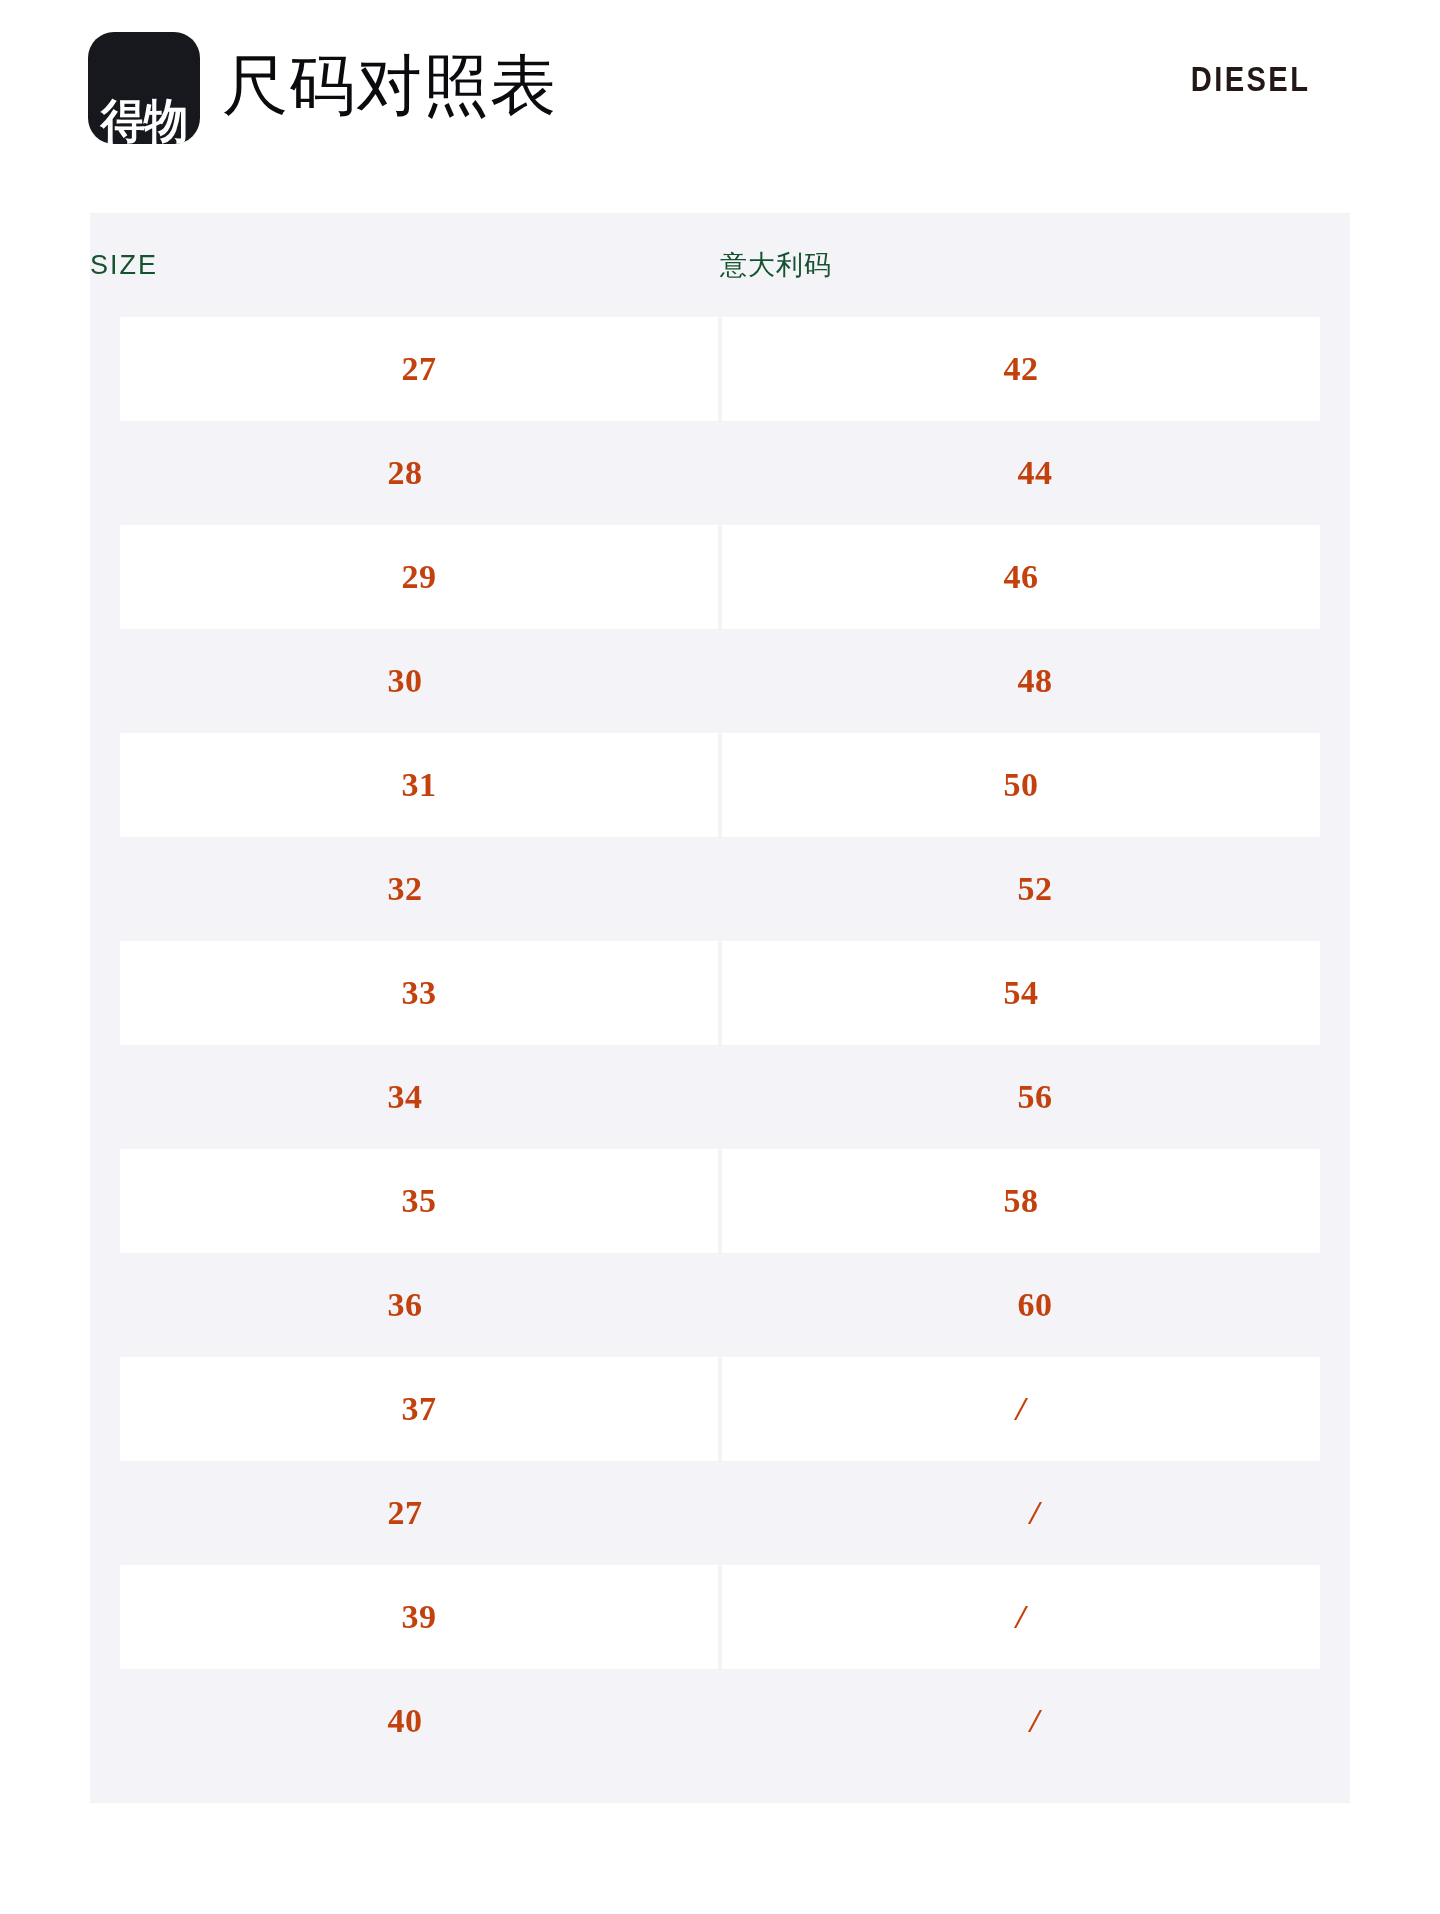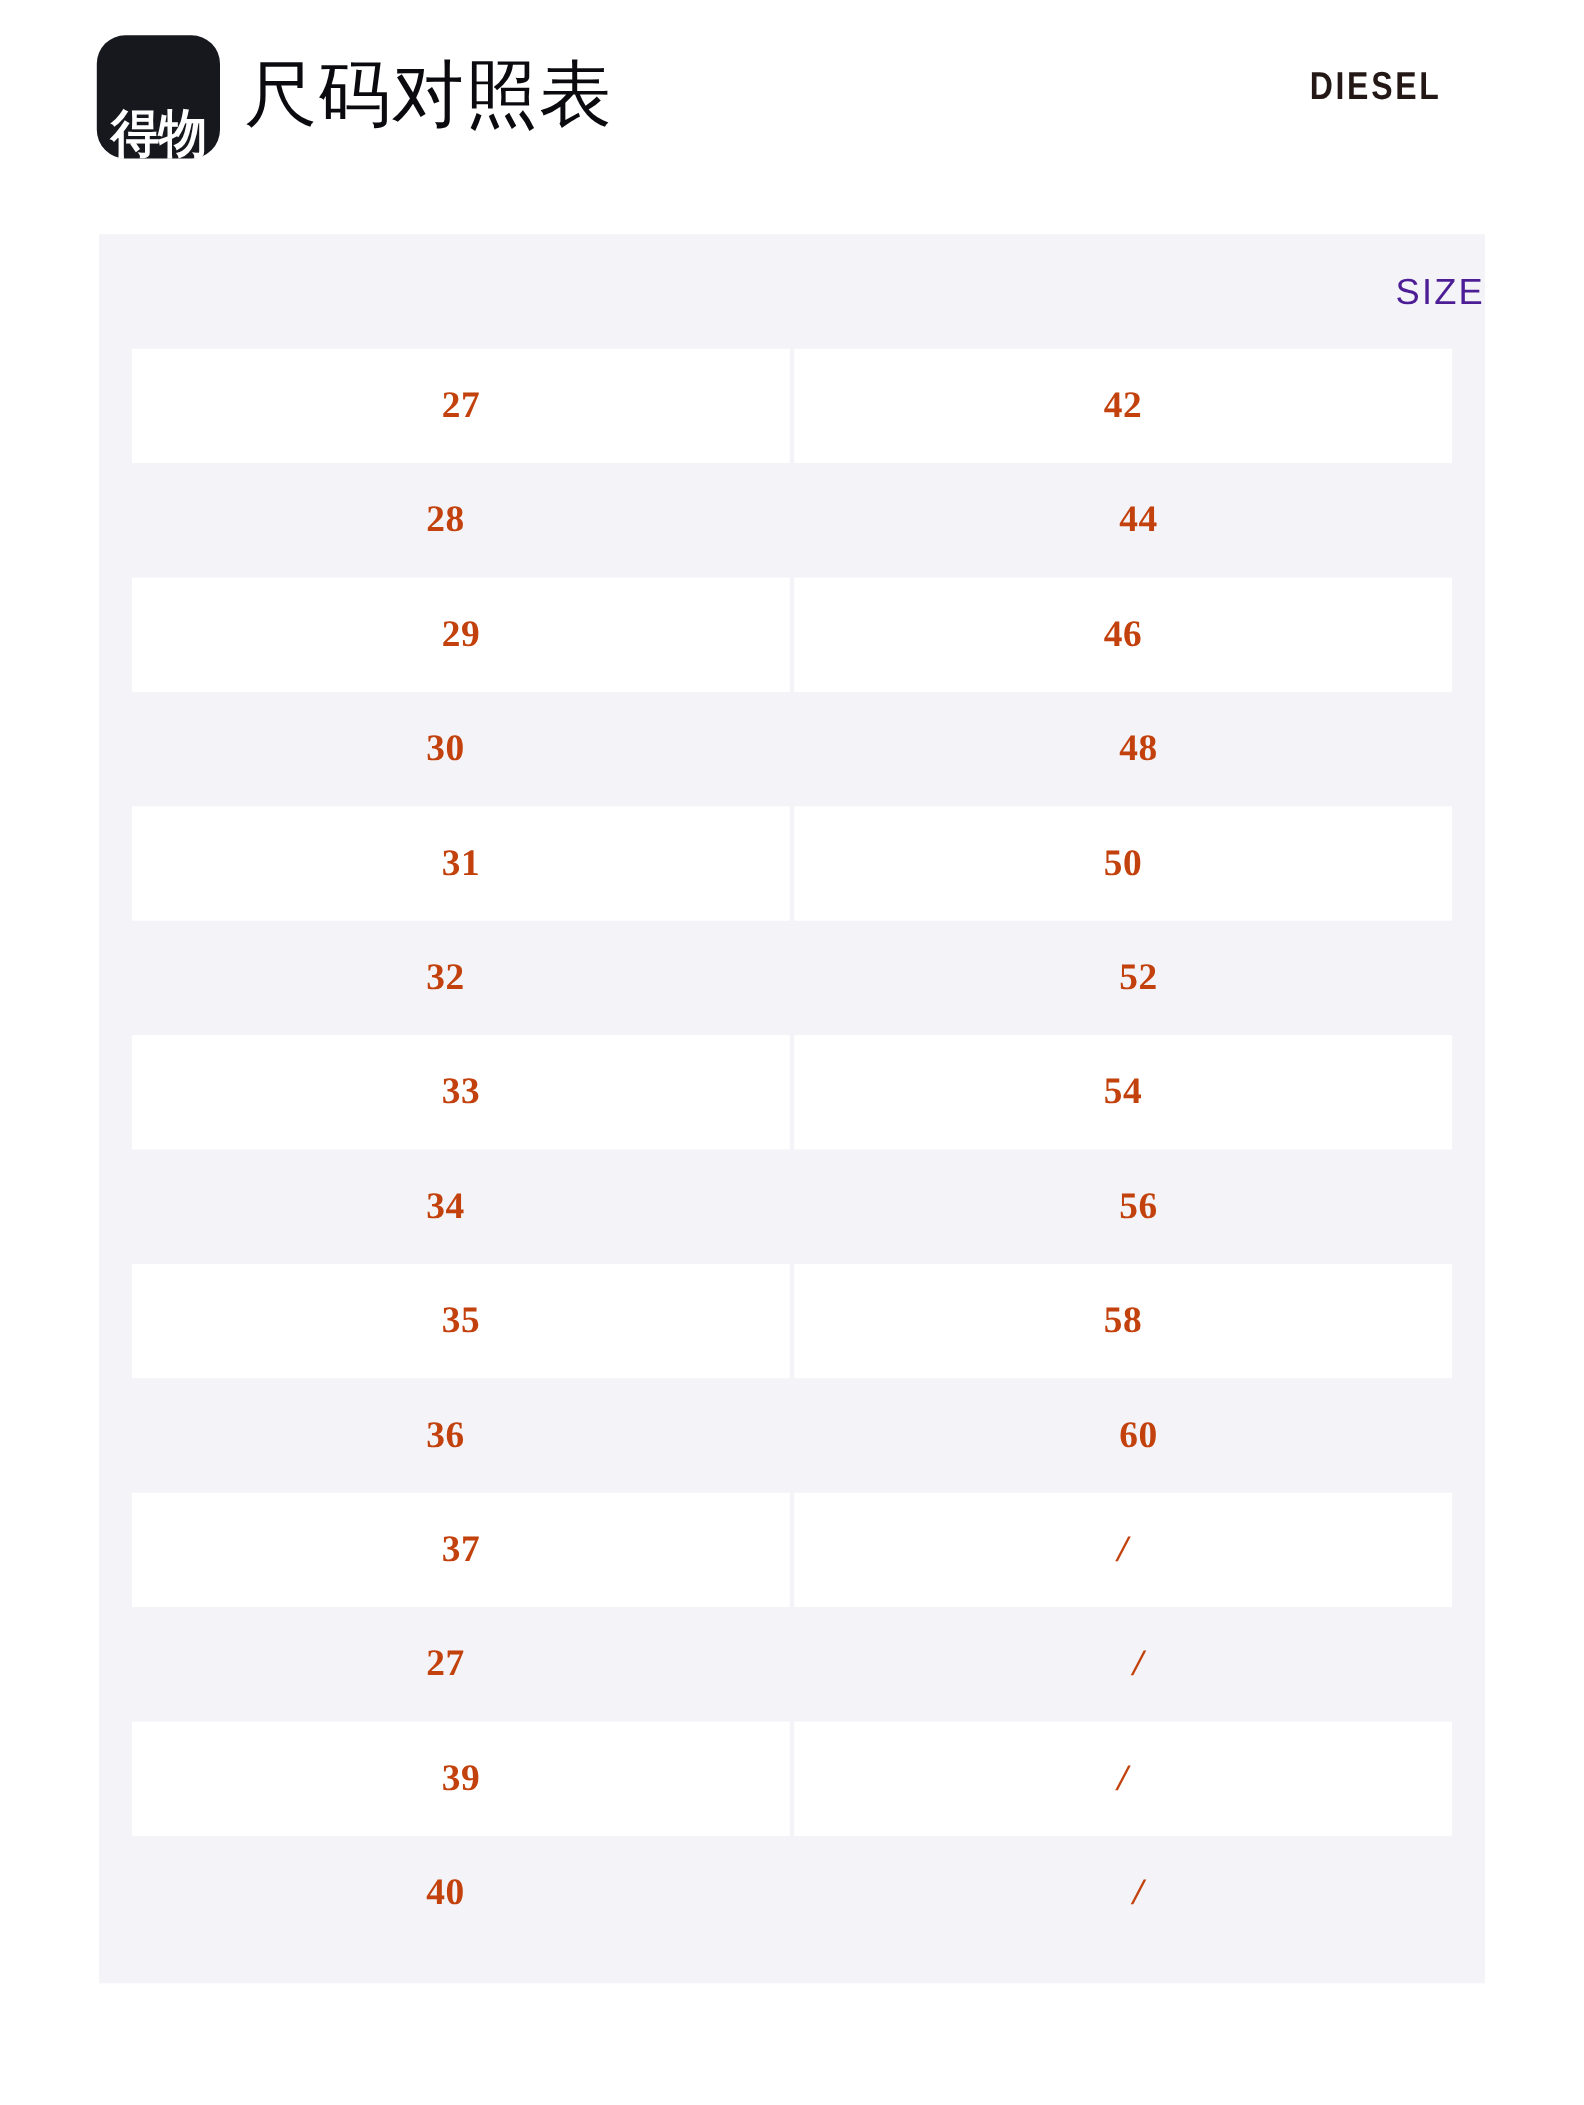--- a/index.html
+++ b/index.html
@@ -98,24 +98,24 @@
     padding-bottom: 0;
   }
 
   .table-head {
     height: 104px;
     display: flex;
     align-items: center;
   }
   .table-head .th {
     flex: 1 1 0;
-    text-align: right;
-    font-size: 33px;
+    text-align: left;
+    font-size: 27px;
     font-weight: 300;
-    color: #4c1d95;
+    color: #14532d;
     letter-spacing: 2px;
     font-family: "Liberation Sans", "DejaVu Sans", sans-serif;
   }
   .table-head .th-cn {
     letter-spacing: 1px;
     font-weight: 400;
   }
 
   .table-body {
     display: block;
@@ -180,20 +180,21 @@
       </div>
       <div class="page-title">尺码对照表</div>
     </div>
     <div class="vendor-logo">DIESEL</div>
   </div>
 
   <div class="size-table">
 
     <div class="table-head">
       <div class="th">SIZE</div>
+      <div class="th th-cn">意大利码</div>
     </div>
 
     <div class="table-body" id="table-body">
         <div class="trow light">
           <div class="cell cell-left">27</div>
           <div class="cell cell-right">42</div>
         </div>
         <div class="trow shade">
           <div class="cell cell-left">28</div>
           <div class="cell cell-right">44</div>

